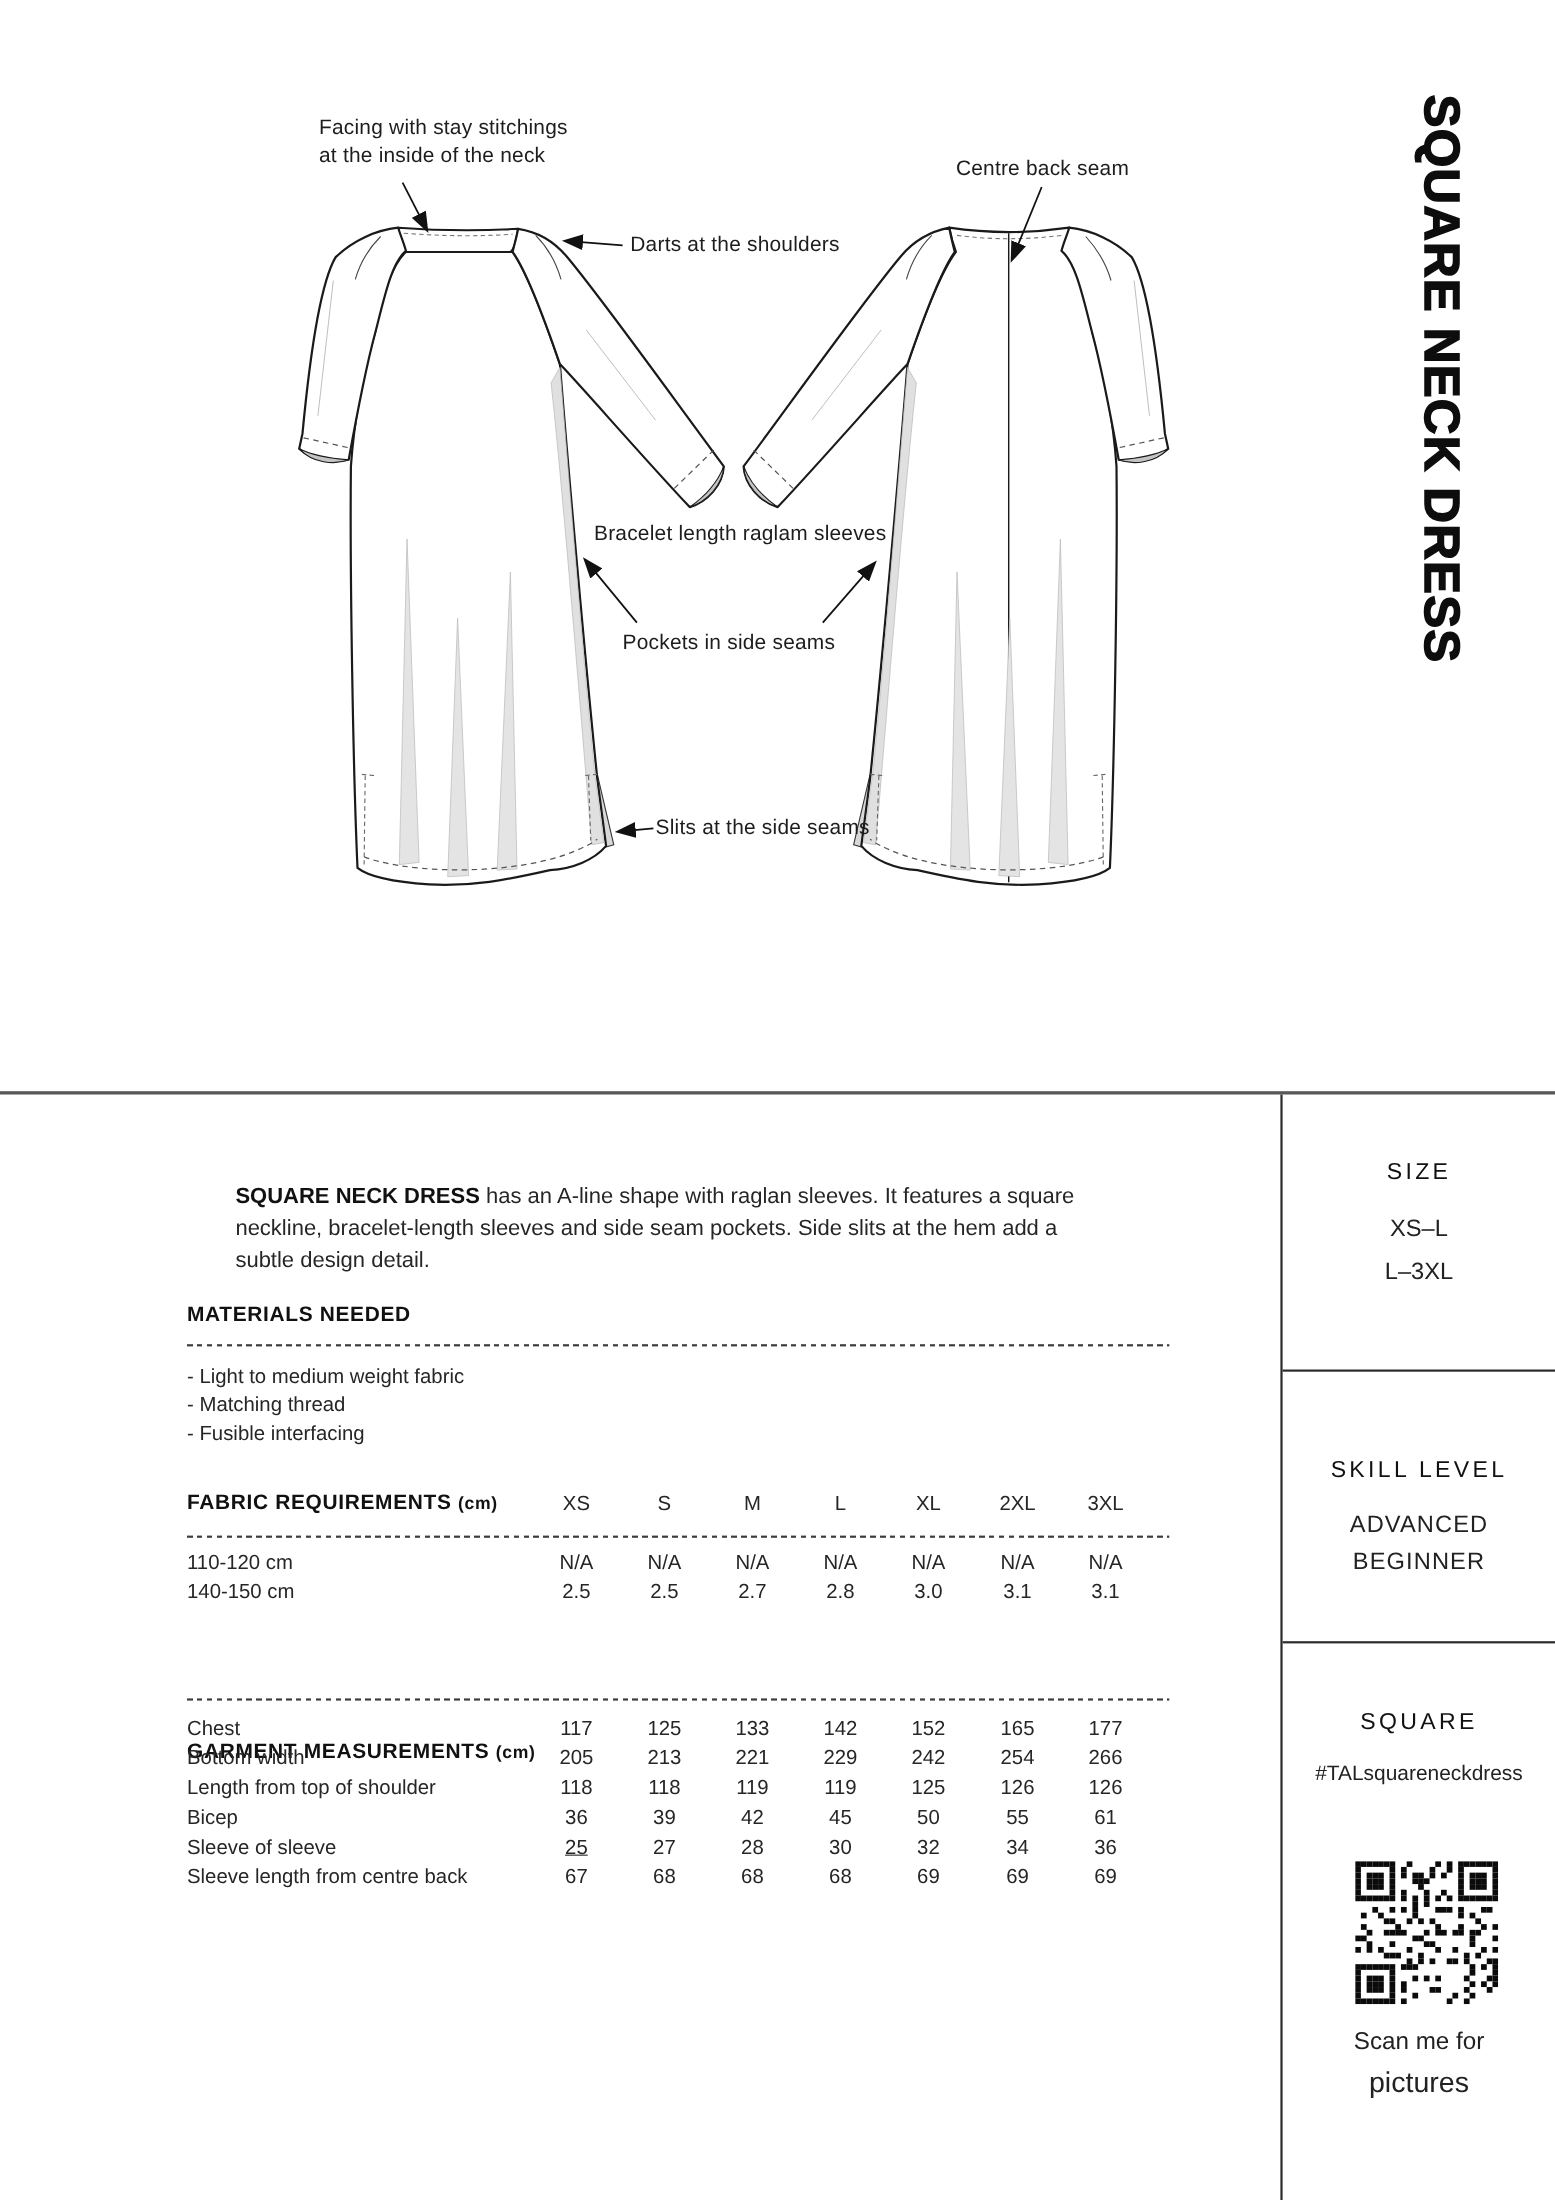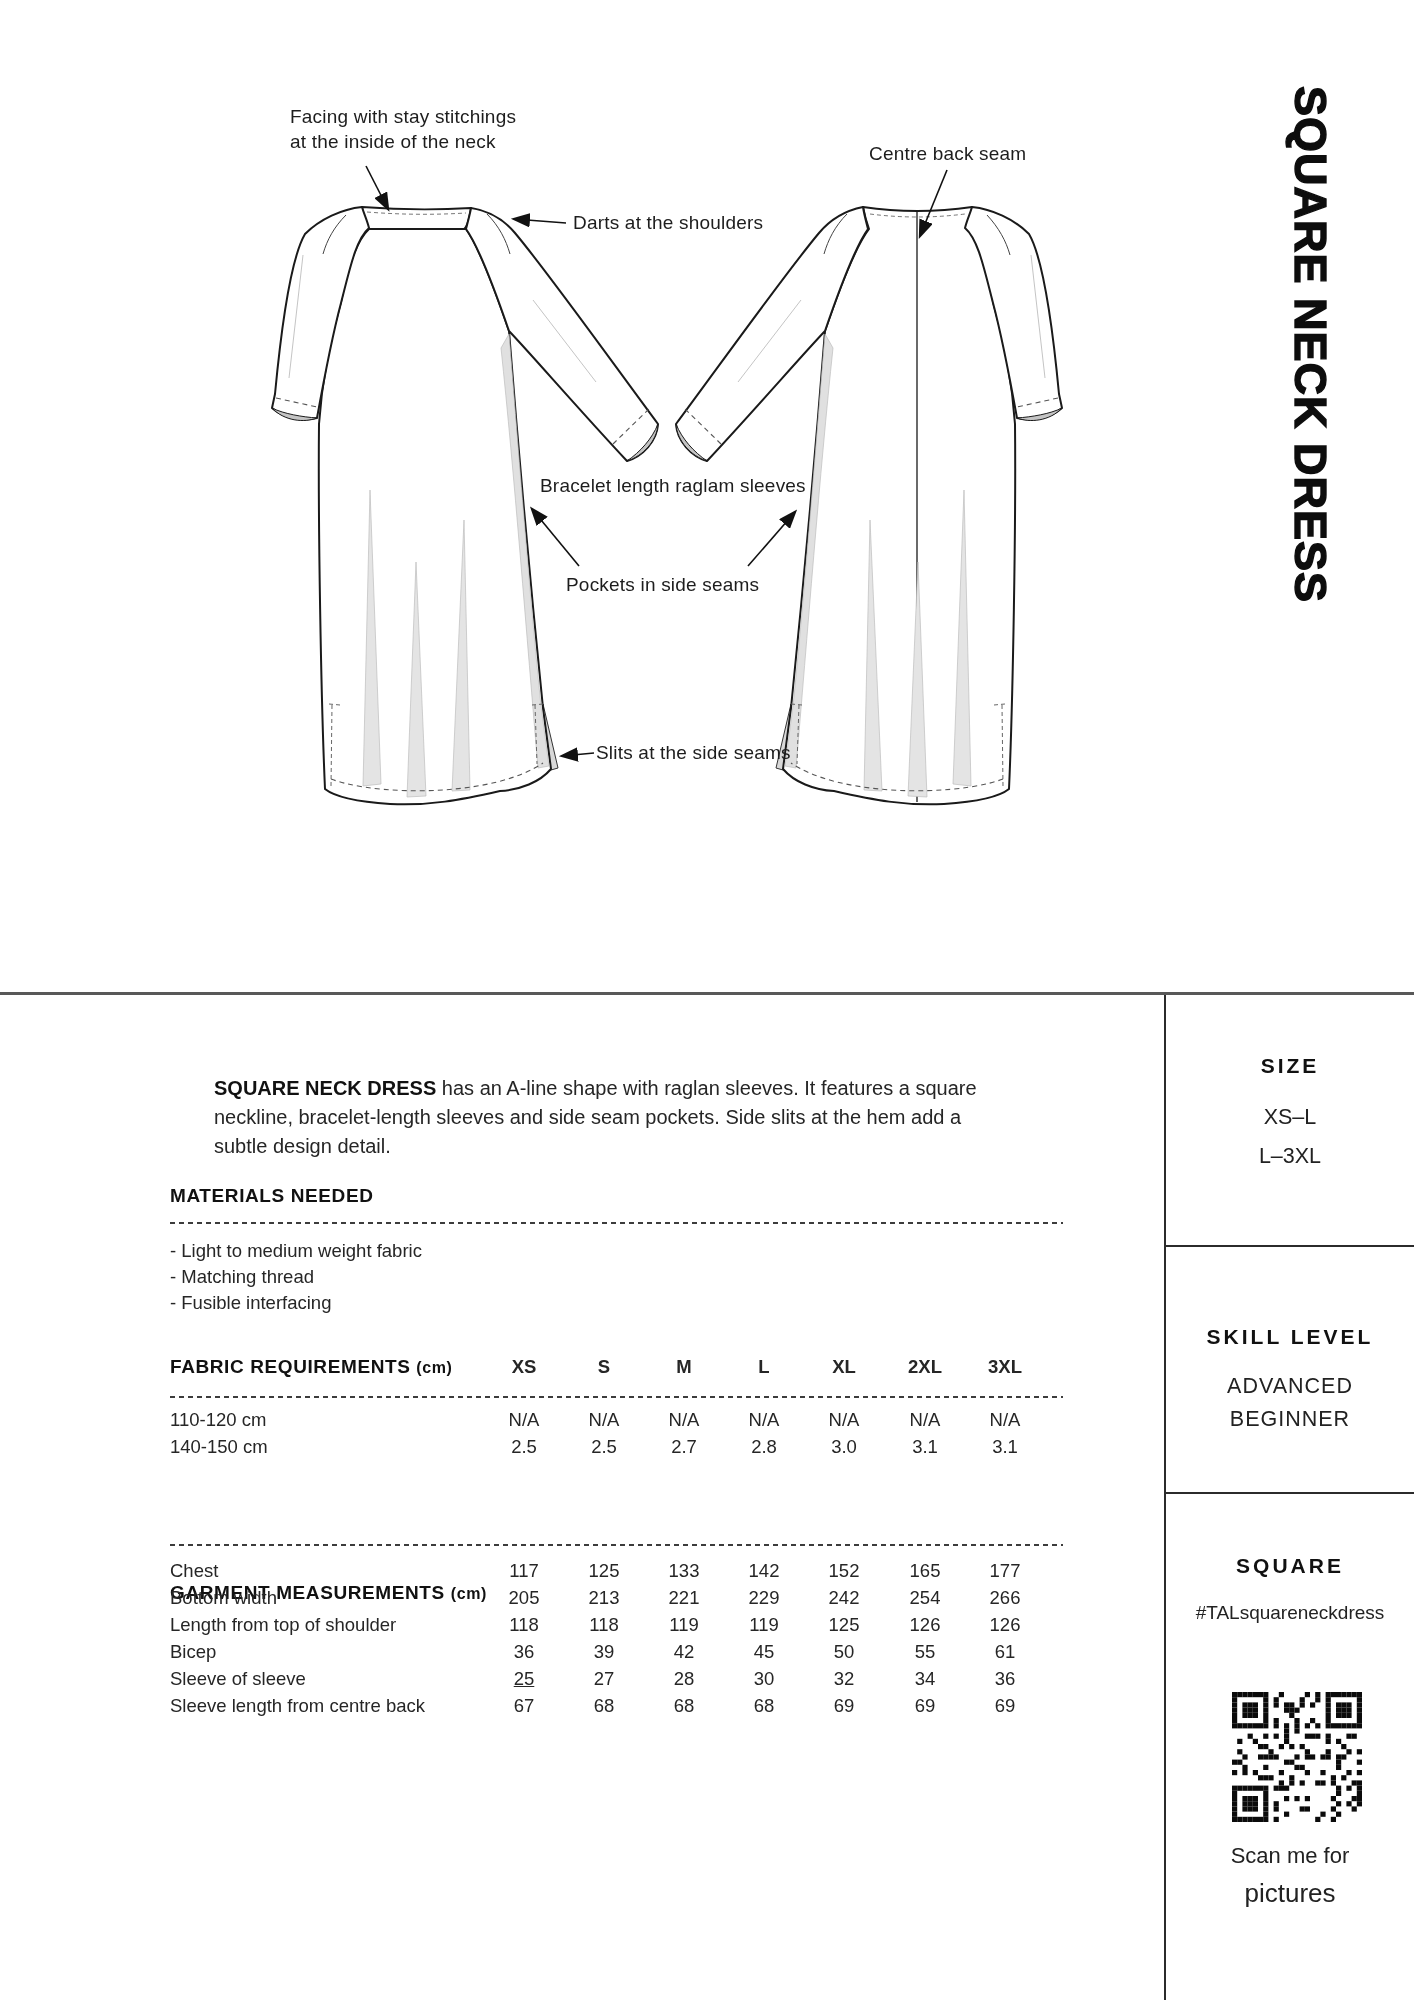--- a/index.html
+++ b/index.html
@@ -30,24 +30,24 @@
   .h-materials{top:1185px;}
   .h-fabric{top:1356px;}
   .h-garment{top:1582px;}
   .dashline{position:absolute;left:170px;width:893px;height:2px;
       background:repeating-linear-gradient(to right,#3c3c3c 0 5px,transparent 5px 9px);}
   .dash-1{top:1222px;} .dash-2{top:1396px;} .dash-3{top:1544px;}
   .materials-list{position:absolute;left:170px;top:1238px;font-size:18.5px;line-height:26px;color:#262626;}
   .t-row{position:absolute;left:170px;width:893px;height:24px;font-size:18.5px;color:#262626;}
   .t-row .row-label{position:absolute;left:0;top:0;white-space:nowrap;}
   .col-val{position:absolute;top:0;transform:translateX(-50%);white-space:nowrap;}
-  .size-head{font-weight:700;color:#262626;}
+  .size-head{font-weight:400;color:#262626;}
   
   .side-item{position:absolute;left:1166px;width:248px;text-align:center;color:#222;}
-  .side-h{font-size:21px;font-weight:700;letter-spacing:3px;color:#111;}
+  .side-h{font-size:21px;font-weight:400;letter-spacing:3px;color:#111;}
   .sb-size-h{top:1054px;} .sb-size-1{top:1105px;font-size:21.5px;} .sb-size-2{top:1144px;font-size:21.5px;}
   .sb-skill-h{top:1325px;} .sb-skill-1{top:1374px;font-size:21.5px;letter-spacing:1px;}
   .sb-skill-2{top:1407px;font-size:21.5px;letter-spacing:1px;}
   .sb-inspo-h{top:1554px;} .sb-hash{top:1602px;font-size:19px;}
   .qr-box{position:absolute;left:1232px;top:1692px;width:130px;height:130px;}
   .sb-scan-1{top:1843px;font-size:22px;} .sb-scan-2{top:1878px;font-size:26px;}
 </style>
 </head>
 <body>
 

